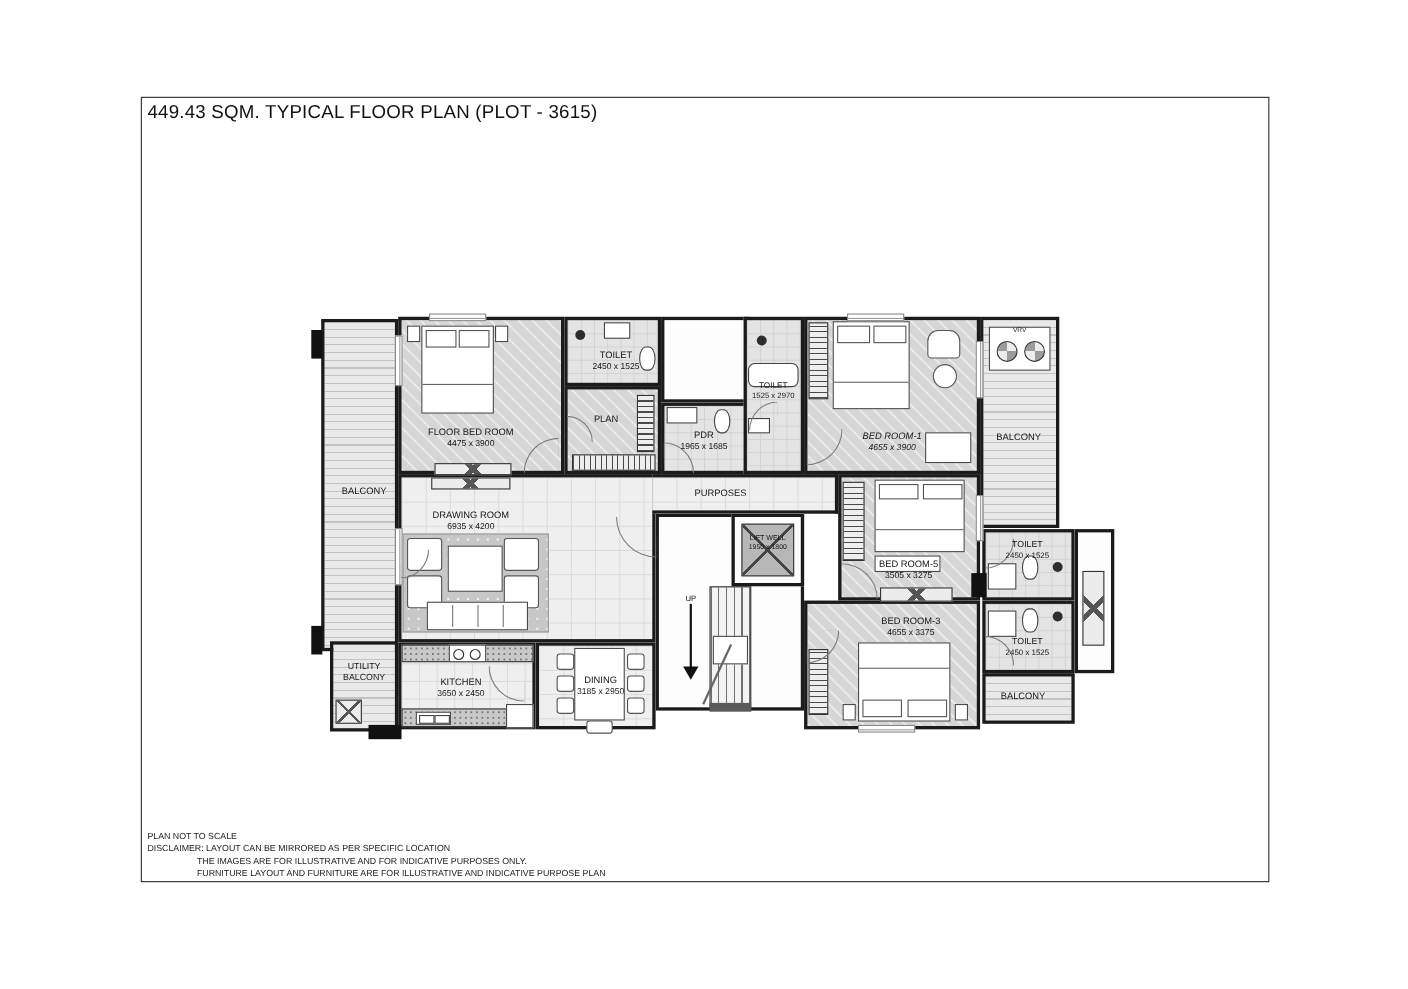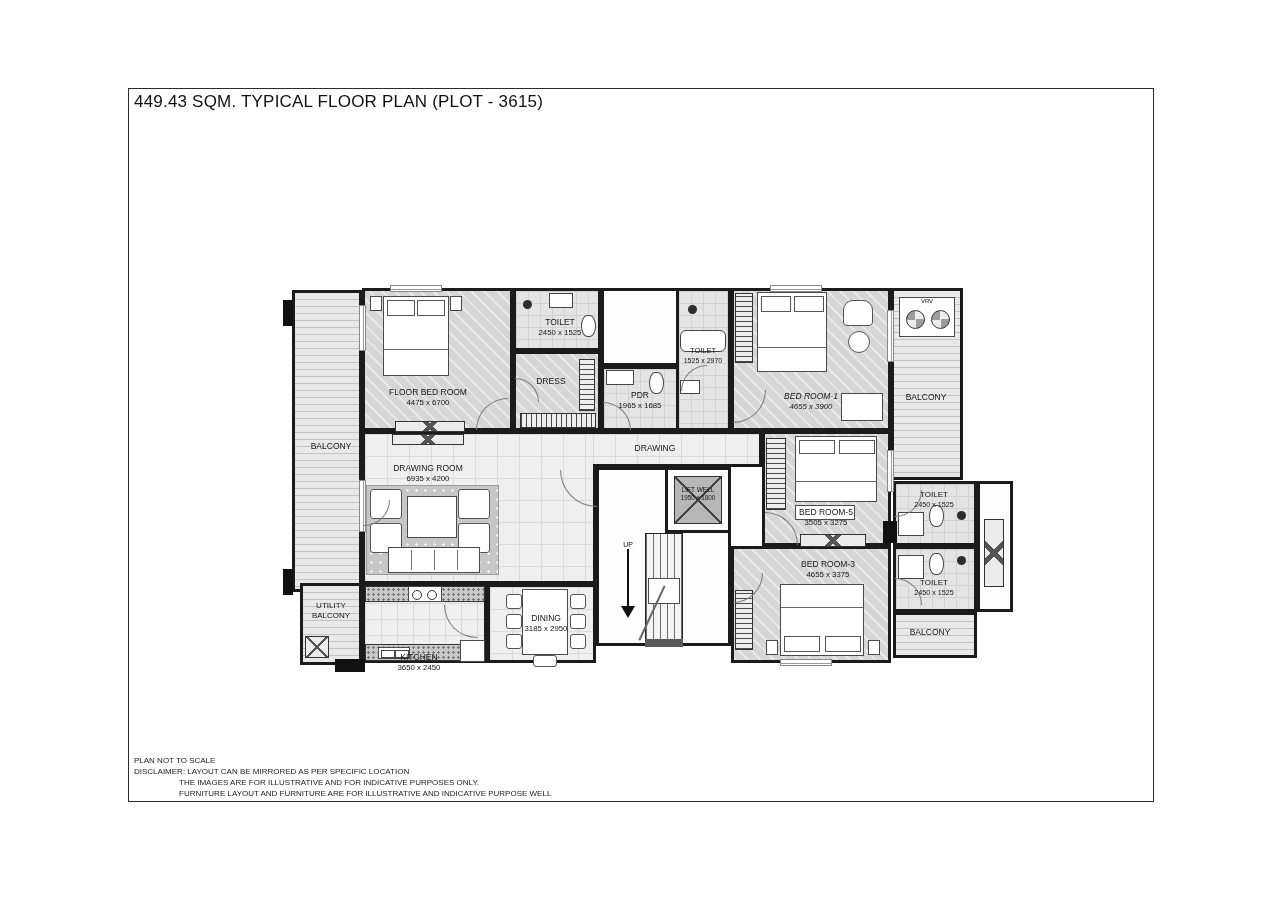--- a/index.html
+++ b/index.html
@@ -211,49 +211,49 @@
   <div class="arc arc-br" style="left:450px;top:107px;width:33px;height:33px;"></div>
   <div class="arc arc-tr" style="left:482px;top:229px;width:33px;height:33px;"></div>
   <div class="arc arc-br" style="left:450px;top:290px;width:30px;height:30px;"></div>
   <div class="arc arc-br" style="left:612px;top:207px;width:27px;height:27px;"></div>
   <div class="arc arc-tr" style="left:612px;top:295px;width:27px;height:27px;"></div>
   <div class="arc arc-bl" style="left:161px;top:322px;width:33px;height:33px;"></div>
   <div class="arc arc-br" style="left:81px;top:217px;width:26px;height:26px;"></div>
 
   <div class="lbl" style="left:90px;top:104px;width:110px;">
     <div>FLOOR BED ROOM</div>
-      <div class="dim">4475 x 6700</div>
+      <div class="dim">4475 x 3900</div>
   </div>
   <div class="lbl" style="left:232px;top:34px;width:90px;">
     <div>TOILET</div>
       <div class="dim">2450 x 1525</div>
   </div>
   <div class="lbl" style="left:238px;top:93px;width:60px;">
-    <div>DRESS</div>
+    <div>PLAN</div>
   </div>
   <div class="lbl" style="left:322px;top:107px;width:70px;">
     <div>PDR</div>
       <div class="dim">1965 x 1685</div>
   </div>
   <div class="lbl" style="left:385px;top:63px;width:70px;font-size:7.5px;">
     <div>TOILET</div>
       <div class="dim" style="font-size:7px;">1525 x 2970</div>
   </div>
   <div class="lbl" style="left:473px;top:108px;width:110px;font-style:italic;">
     <div>BED ROOM-1</div>
       <div class="dim">4655 x 3900</div>
   </div>
   <div class="lbl" style="left:3px;top:158px;width:90px;">
     <div>BALCONY</div>
   </div>
   <div class="lbl" style="left:22px;top:318px;width:52px;font-size:8px;">
     <div>UTILITY BALCONY</div>
   </div>
   <div class="lbl" style="left:327px;top:160px;width:90px;">
-    <div>DRAWING</div>
+    <div>PURPOSES</div>
   </div>
   <div class="lbl" style="left:90px;top:180px;width:110px;">
     <div>DRAWING ROOM</div>
       <div class="dim">6935 x 4200</div>
   </div>
   <div class="lbl" style="left:488px;top:224px;width:110px;">
     <div>BED ROOM-5</div>
       <div class="dim">3505 x 3275</div>
   </div>
   <div class="lbl" style="left:490px;top:276px;width:110px;">
@@ -267,26 +267,26 @@
   <div class="lbl" style="left:611px;top:295px;width:80px;font-size:8px;">
     <div>TOILET</div>
       <div class="dim" style="font-size:7.2px;">2450 x 1525</div>
   </div>
   <div class="lbl" style="left:598px;top:109px;width:90px;">
     <div>BALCONY</div>
   </div>
   <div class="lbl" style="left:602px;top:344px;width:90px;">
     <div>BALCONY</div>
   </div>
-  <div class="lbl" style="left:81px;top:332px;width:110px;margin-top:37px;">
+  <div class="lbl" style="left:81px;top:332px;width:110px;">
     <div>KITCHEN</div>
       <div class="dim">3650 x 2450</div>
   </div>
   <div class="lbl" style="left:228px;top:330px;width:70px;">
     <div>DINING</div>
       <div class="dim">3185 x 2950</div>
   </div>
 </div>
 
 <div class="footer-line" style="left:134px;top:756px;">PLAN NOT TO SCALE</div>
 <div class="footer-line" style="left:134px;top:767px;">DISCLAIMER: LAYOUT CAN BE MIRRORED AS PER SPECIFIC LOCATION</div>
 <div class="footer-line" style="left:179px;top:778px;">THE IMAGES ARE FOR ILLUSTRATIVE AND FOR INDICATIVE PURPOSES ONLY.</div>
-<div class="footer-line" style="left:179px;top:789px;">FURNITURE LAYOUT AND FURNITURE ARE FOR ILLUSTRATIVE AND INDICATIVE PURPOSE WELL</div>
+<div class="footer-line" style="left:179px;top:789px;">FURNITURE LAYOUT AND FURNITURE ARE FOR ILLUSTRATIVE AND INDICATIVE PURPOSE PLAN</div>
 
 </body></html>

